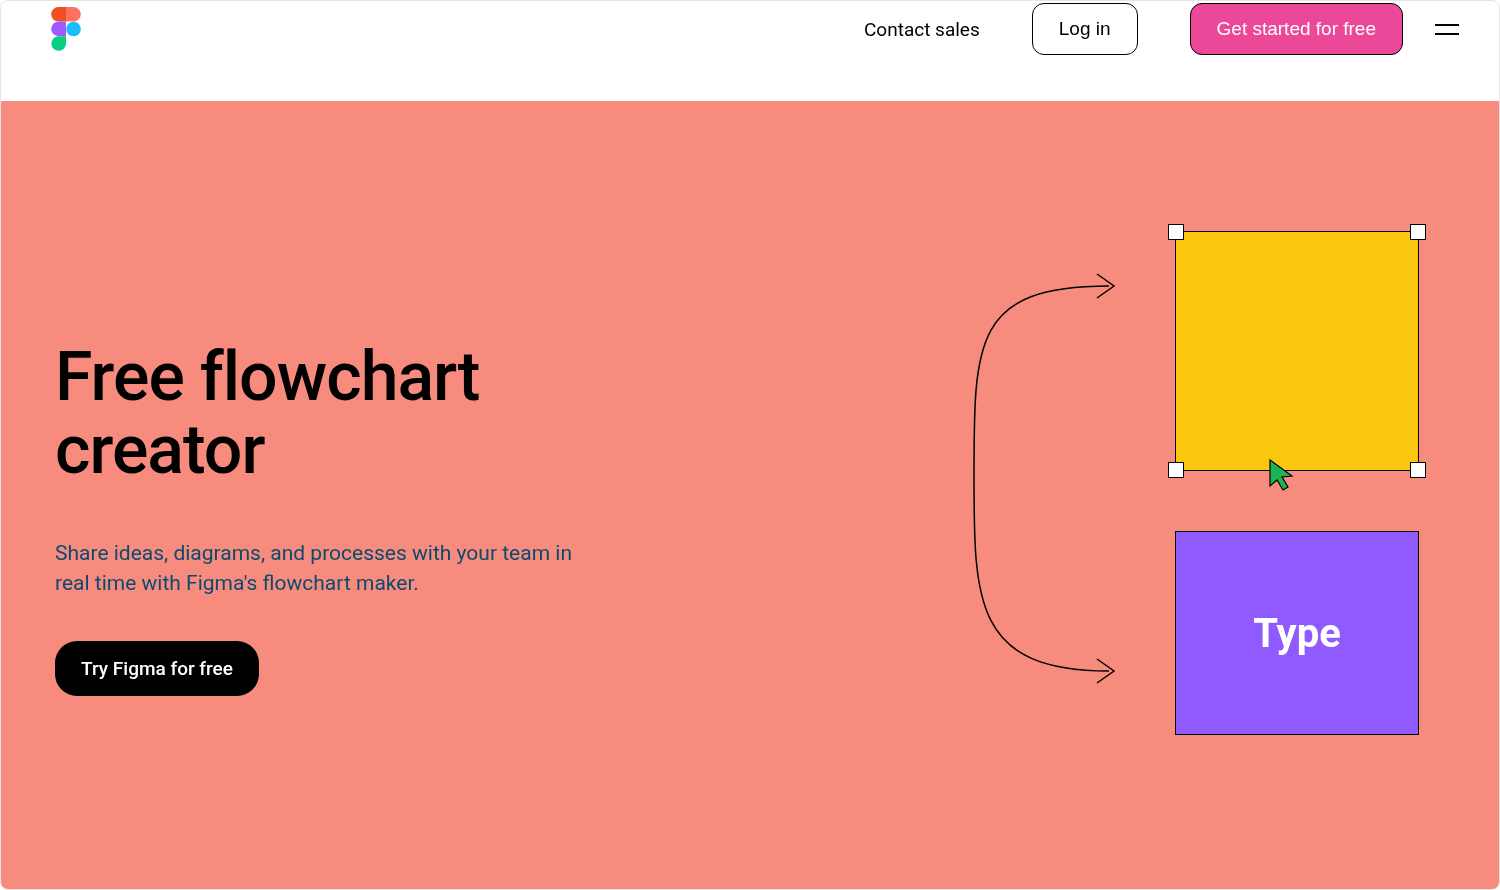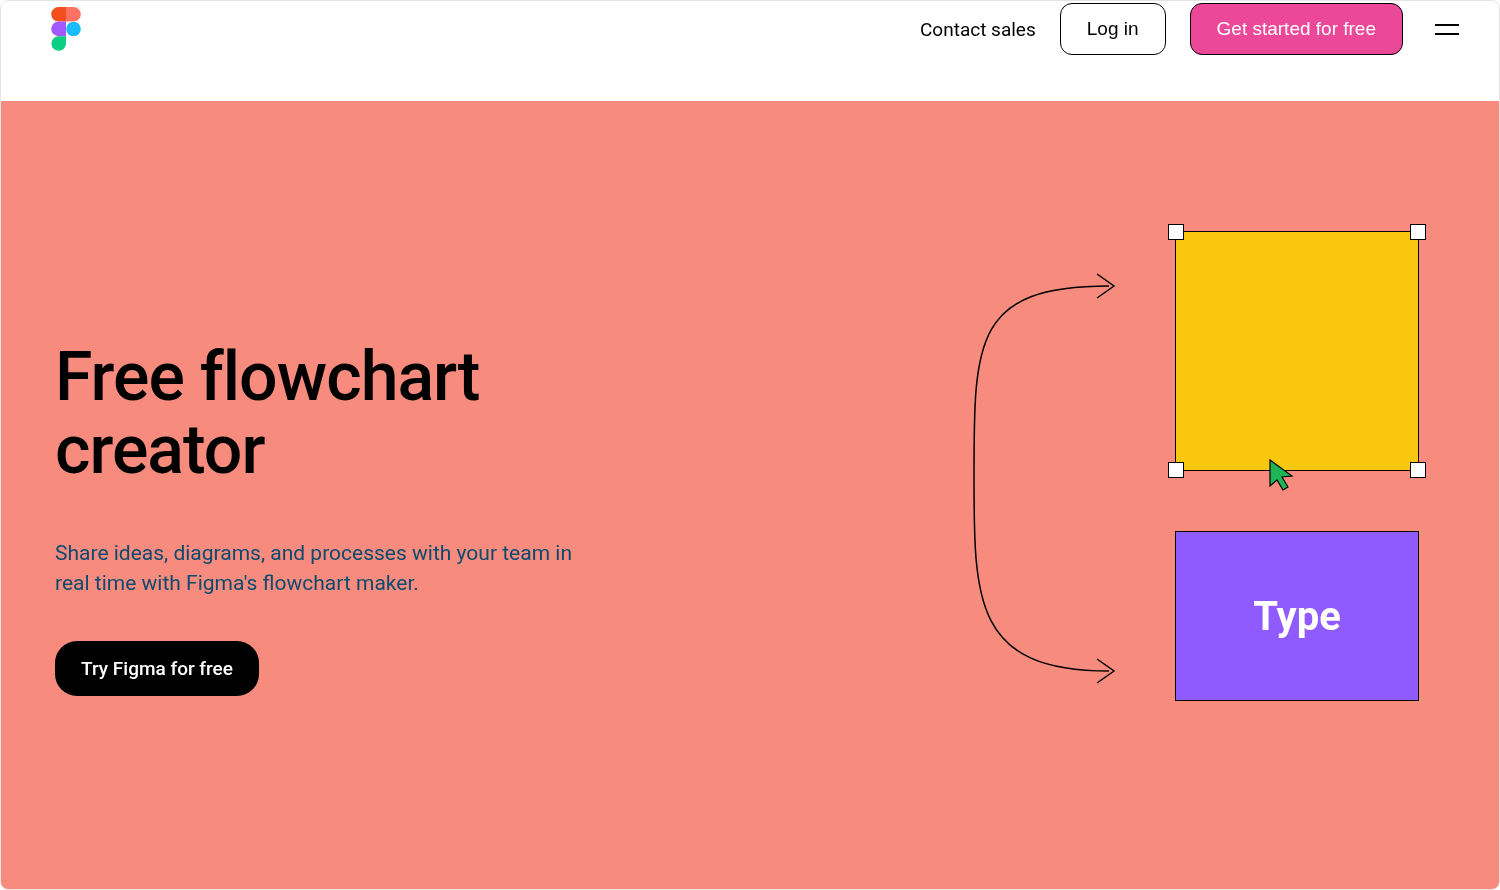--- a/index.html
+++ b/index.html
@@ -26,20 +26,21 @@
     font-size: 19px;
     color: #000;
     cursor: pointer;
   }
   .btn {
     font-size: 19px;
     padding: 14px 26px;
     border-radius: 12px;
     cursor: pointer;
     font-weight: 500;
+    margin-left: 28px;
   }
   .btn-outline {
     background: #fff;
     border: 1.5px solid #000;
     color: #000;
   }
   .btn-solid {
     background: #ec4899;
     border: 1.5px solid #000;
     color: #fff;
@@ -127,21 +128,21 @@
   .cursor-arrow {
     position: absolute;
     bottom: -22px;
     left: 92px;
   }
   .purple-box {
     position: absolute;
     top: 320px;
     right: 20px;
     width: 244px;
-    height: 170px;
+    height: 204px;
     background: #8F5BFF;
     border: 1.5px solid #000;
     display: flex;
     align-items: center;
     justify-content: center;
   }
   .purple-box-label {
     color: #fff;
     font-size: 40px;
     font-weight: 700;

